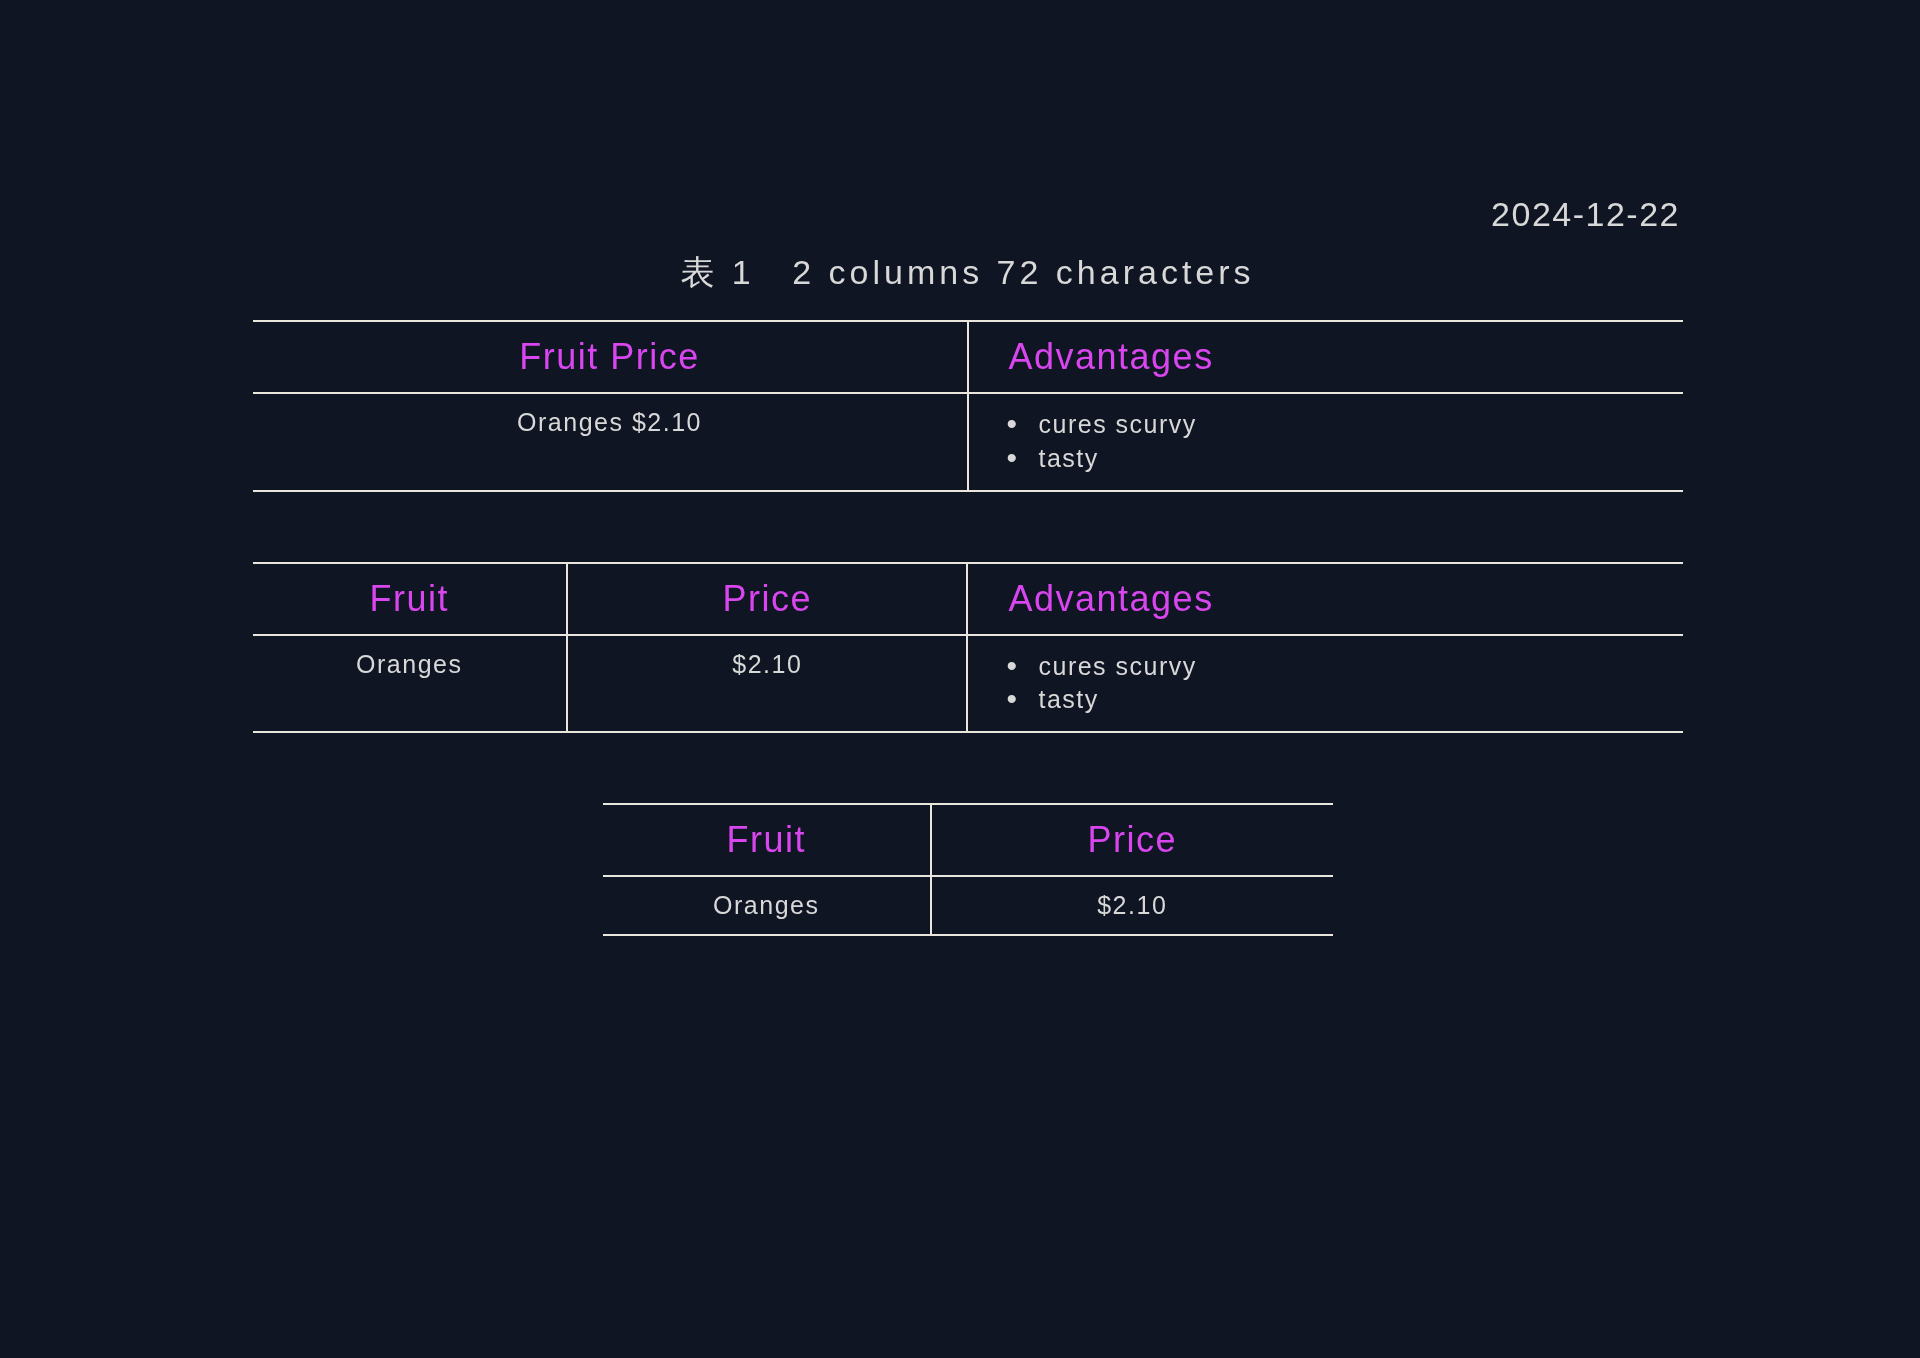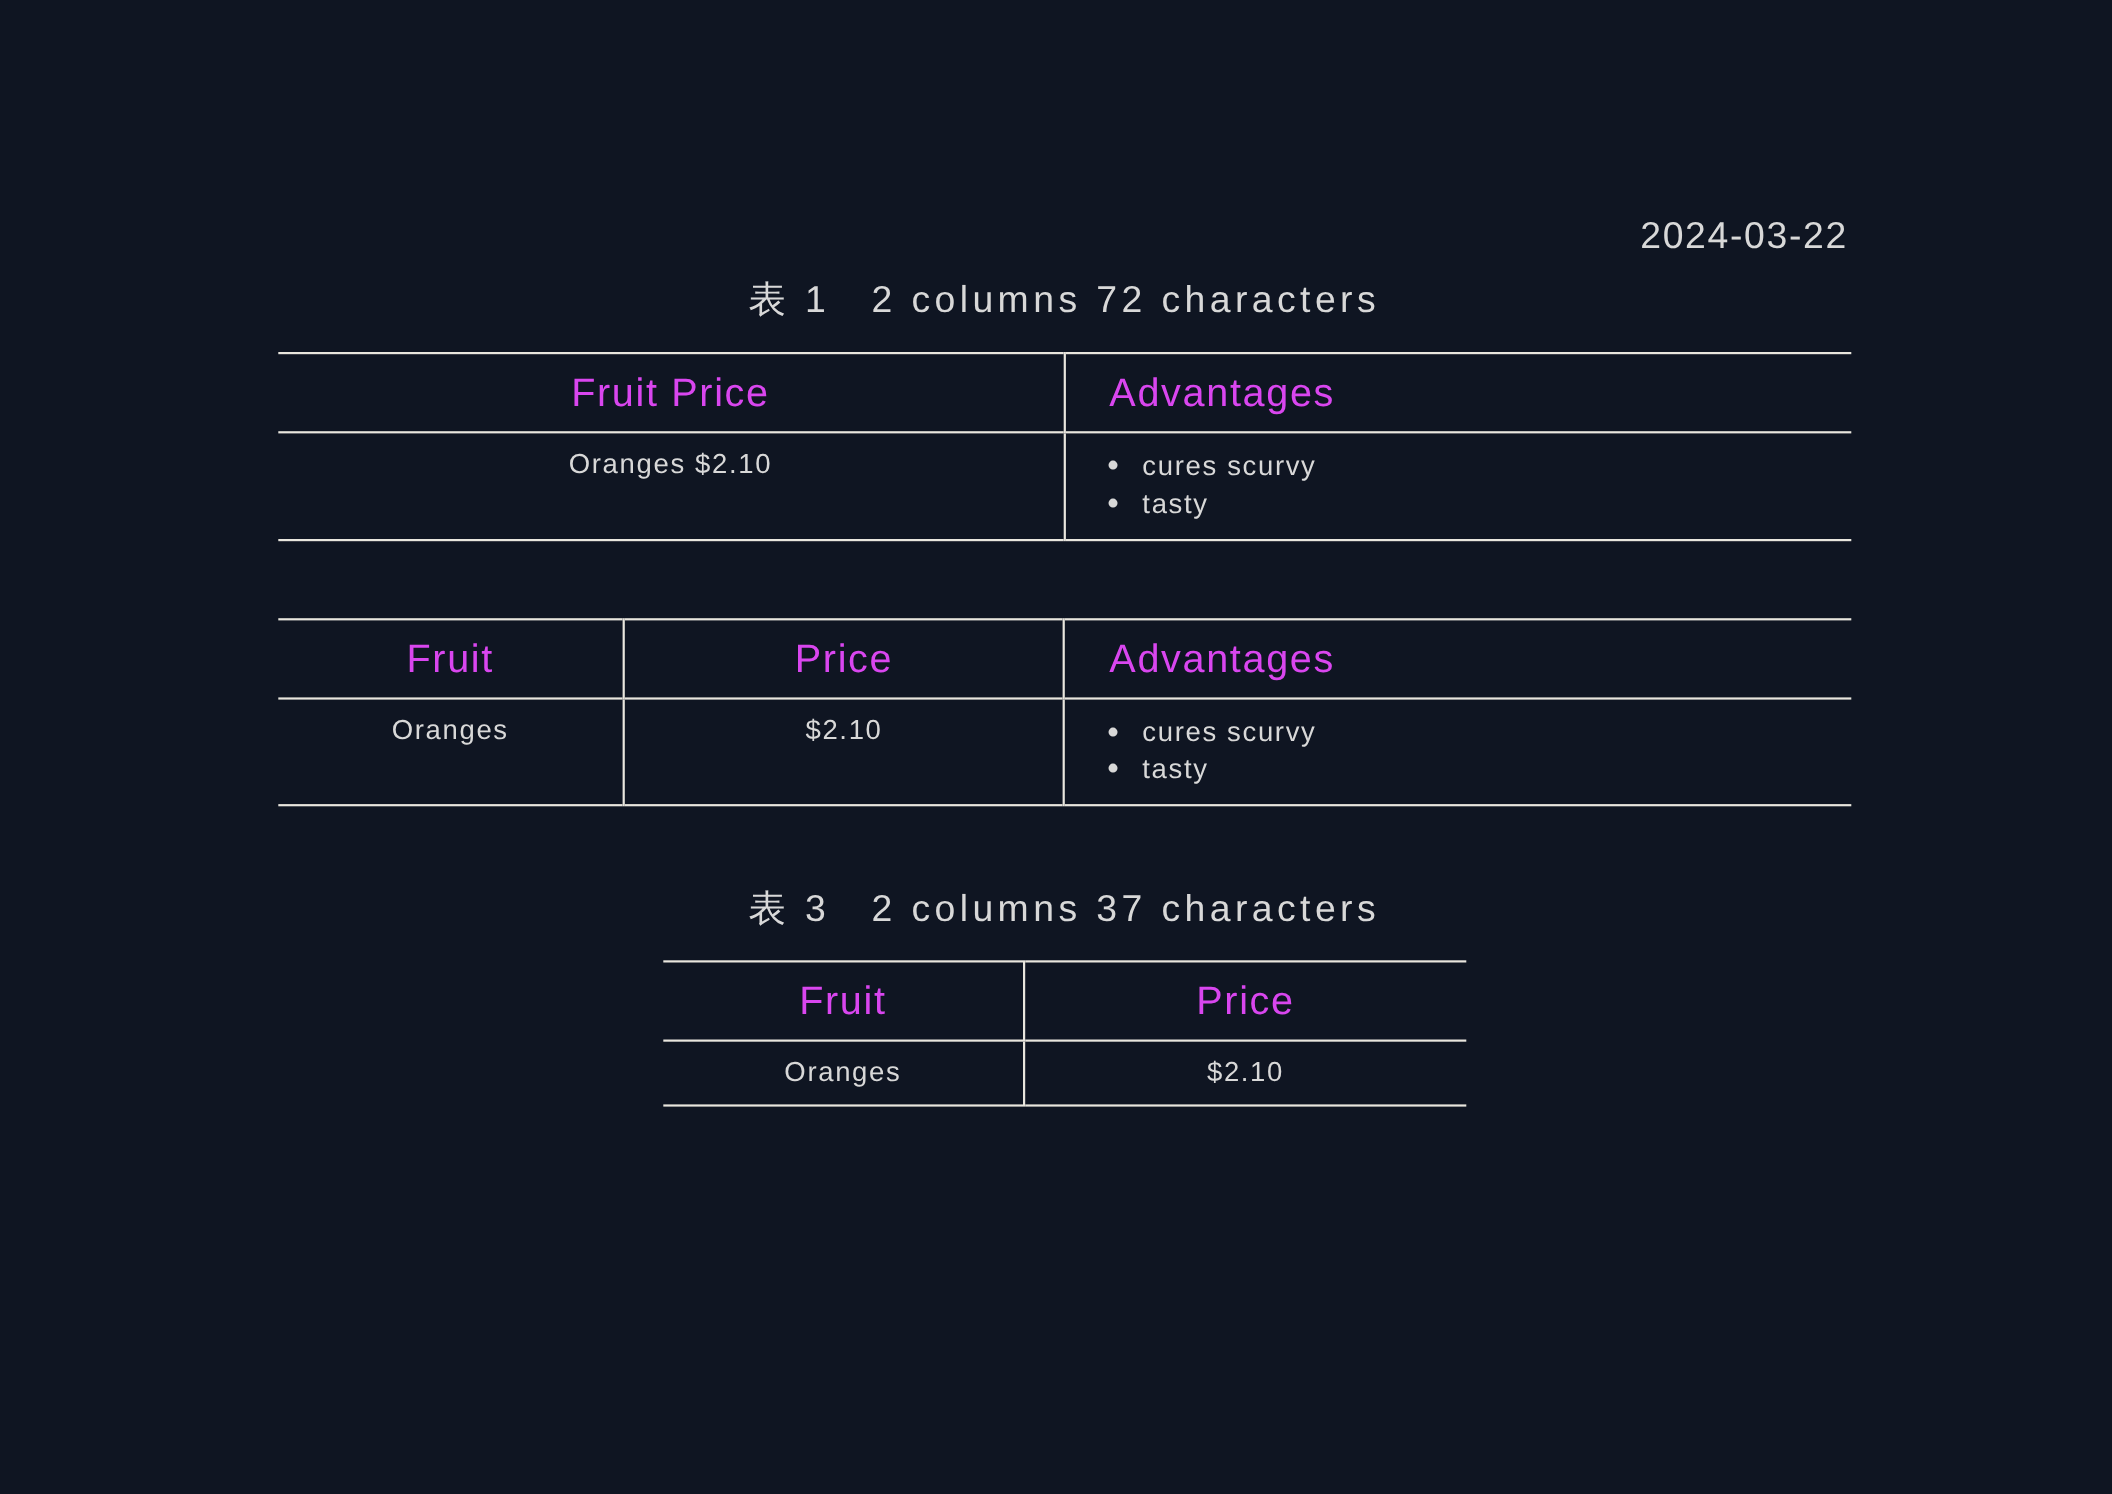--- a/index.html
+++ b/index.html
@@ -107,21 +107,21 @@
   }
   .block.first {
     margin-top: 60px;
   }
 </style>
 </head>
 <body>
 
 <div class="page">
 
-  <div class="date">2024-03-22</div>
+  <div class="date">2024-12-22</div>
 
   <div class="block first">
     <div class="caption">
       <span class="label">表 1</span>
       <span>2 columns 72 characters</span>
     </div>
     <table class="t1">
       <colgroup>
           <col class="c1">
           <col class="c2">
@@ -165,24 +165,20 @@
             <li>cures scurvy</li>
             <li>tasty</li>
           </ul>
         </td>
       </tr>
     </tbody>
       </table>
   </div>
 
   <div class="block">
-    <div class="caption">
-      <span class="label">表 3</span>
-      <span>2 columns 37 characters</span>
-    </div>
     <table class="t3">
       <colgroup>
           <col class="c1">
           <col class="c2">
         </colgroup>
       <tbody>
           <tr class="hr-top hr-bottom">
         <th class="center vr">Fruit</th>
         <th class="center">Price</th>
       </tr>

